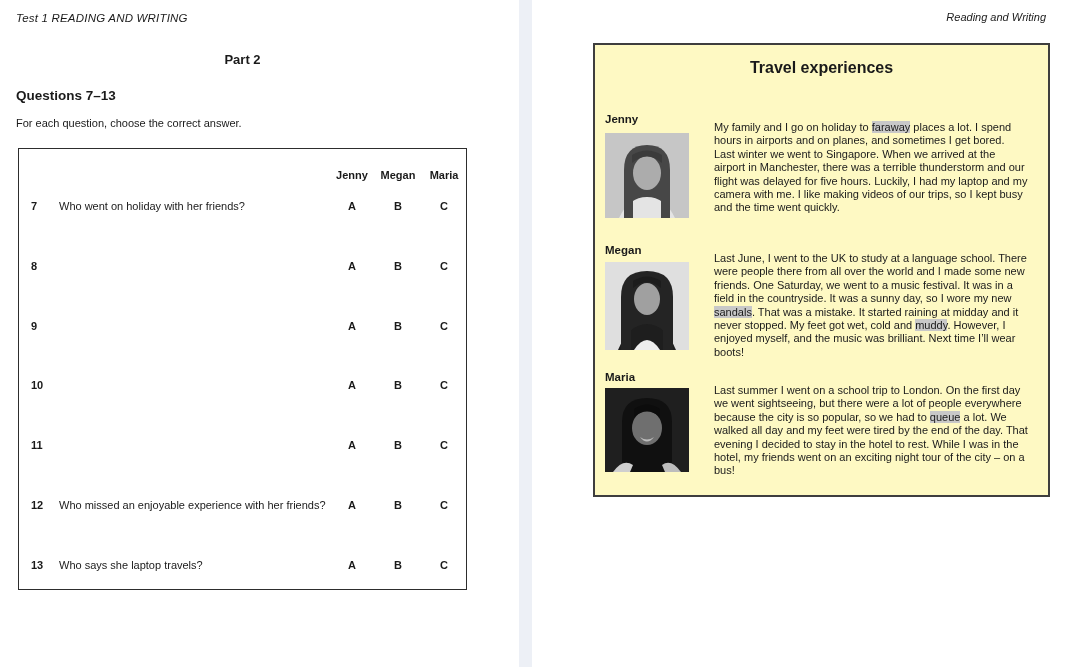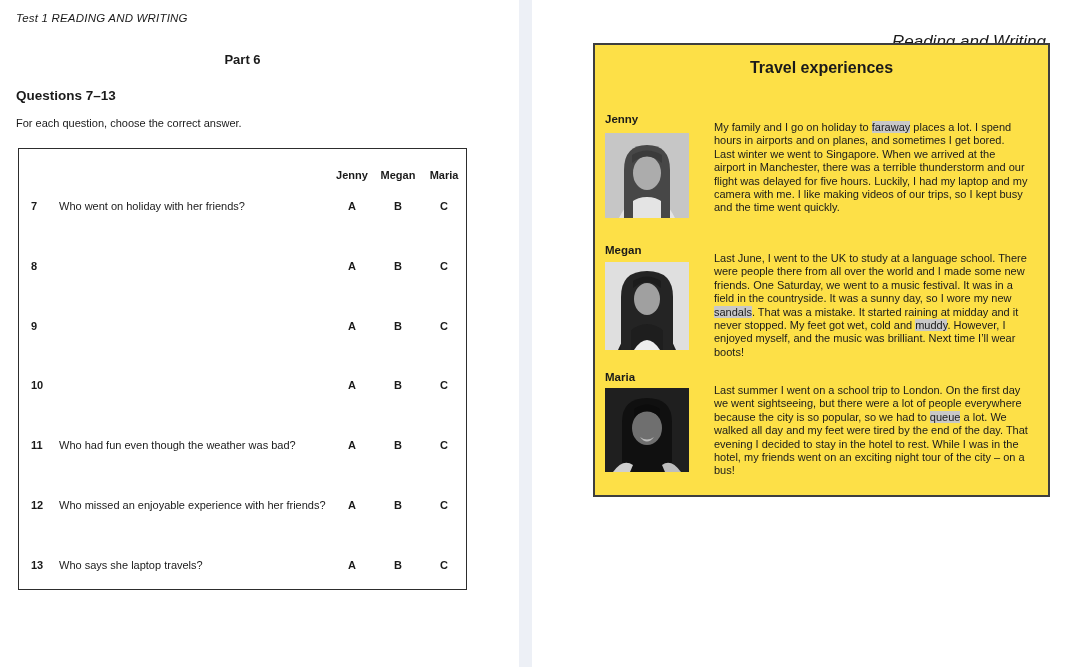--- a/index.html
+++ b/index.html
@@ -42,25 +42,25 @@
   .qnum { position:absolute; left:12px; top:0; font-weight:bold; font-size:11px; }
   .qtext { position:absolute; left:40px; top:0; width:296px; font-size:11px; }
   .optcell {
     position:absolute; top:0; width:46px; text-align:center;
     font-weight:bold; font-size:11px;
   }
   
   .right-page { position:absolute; left:519px; top:0; width:554px; height:667px; }
   .rp-header {
     position:absolute; right:27px; top:11px;
-    font-style:italic; font-size:17px;margin-top:21px;
+    font-style:italic; font-size:11px;
   }
   .travel-box {
     position:absolute; left:593px; top:43px; width:457px; height:454px;
-    border:2px solid #3e3e3e; background:#fde047;
+    border:2px solid #3e3e3e; background:#fef9c3;
   }
   .box-title {
     position:absolute; left:0; top:14px; width:100%;
     text-align:center; font-weight:bold; font-size:16px;
   }
   .person-name {
     position:absolute; left:10px; font-weight:bold; font-size:11.5px;
   }
   .person-photo { position:absolute; left:10px; display:block; }
   .person-para {
@@ -69,21 +69,21 @@
   }
   .hl { background:#c8c8c8; }
 </style>
 </head>
 <body>
 
 <div class="gutter"></div>
 
 <div class="left-page">
   <div class="lp-header">Test 1 READING AND WRITING</div>
-  <div class="part-title">Part 6</div>
+  <div class="part-title">Part 2</div>
   <div class="q-heading">Questions 7–13</div>
   <div class="instruction">For each question, choose the correct answer.</div>
 
   <div class="q-table">
     <div class="thead-row">
         <span class="optcell" style="left: 310px;">Jenny</span>
         <span class="optcell" style="left: 356px;">Megan</span>
         <span class="optcell" style="left: 402px;">Maria</span>
       </div>
 
@@ -107,21 +107,20 @@
         <span class="optcell" style="left: 402px;">C</span>
       </div>
       <div class="trow" style="top: 230.4px;">
         <span class="qnum">10</span>
         <span class="optcell" style="left: 310px;">A</span>
         <span class="optcell" style="left: 356px;">B</span>
         <span class="optcell" style="left: 402px;">C</span>
       </div>
       <div class="trow" style="top: 290.2px;">
         <span class="qnum">11</span>
-        <span class="qtext">Who had fun even though the weather was bad?</span>
         <span class="optcell" style="left: 310px;">A</span>
         <span class="optcell" style="left: 356px;">B</span>
         <span class="optcell" style="left: 402px;">C</span>
       </div>
       <div class="trow" style="top: 350px;">
         <span class="qnum">12</span>
         <span class="qtext">Who missed an enjoyable experience with her friends?</span>
         <span class="optcell" style="left: 310px;">A</span>
         <span class="optcell" style="left: 356px;">B</span>
         <span class="optcell" style="left: 402px;">C</span>

